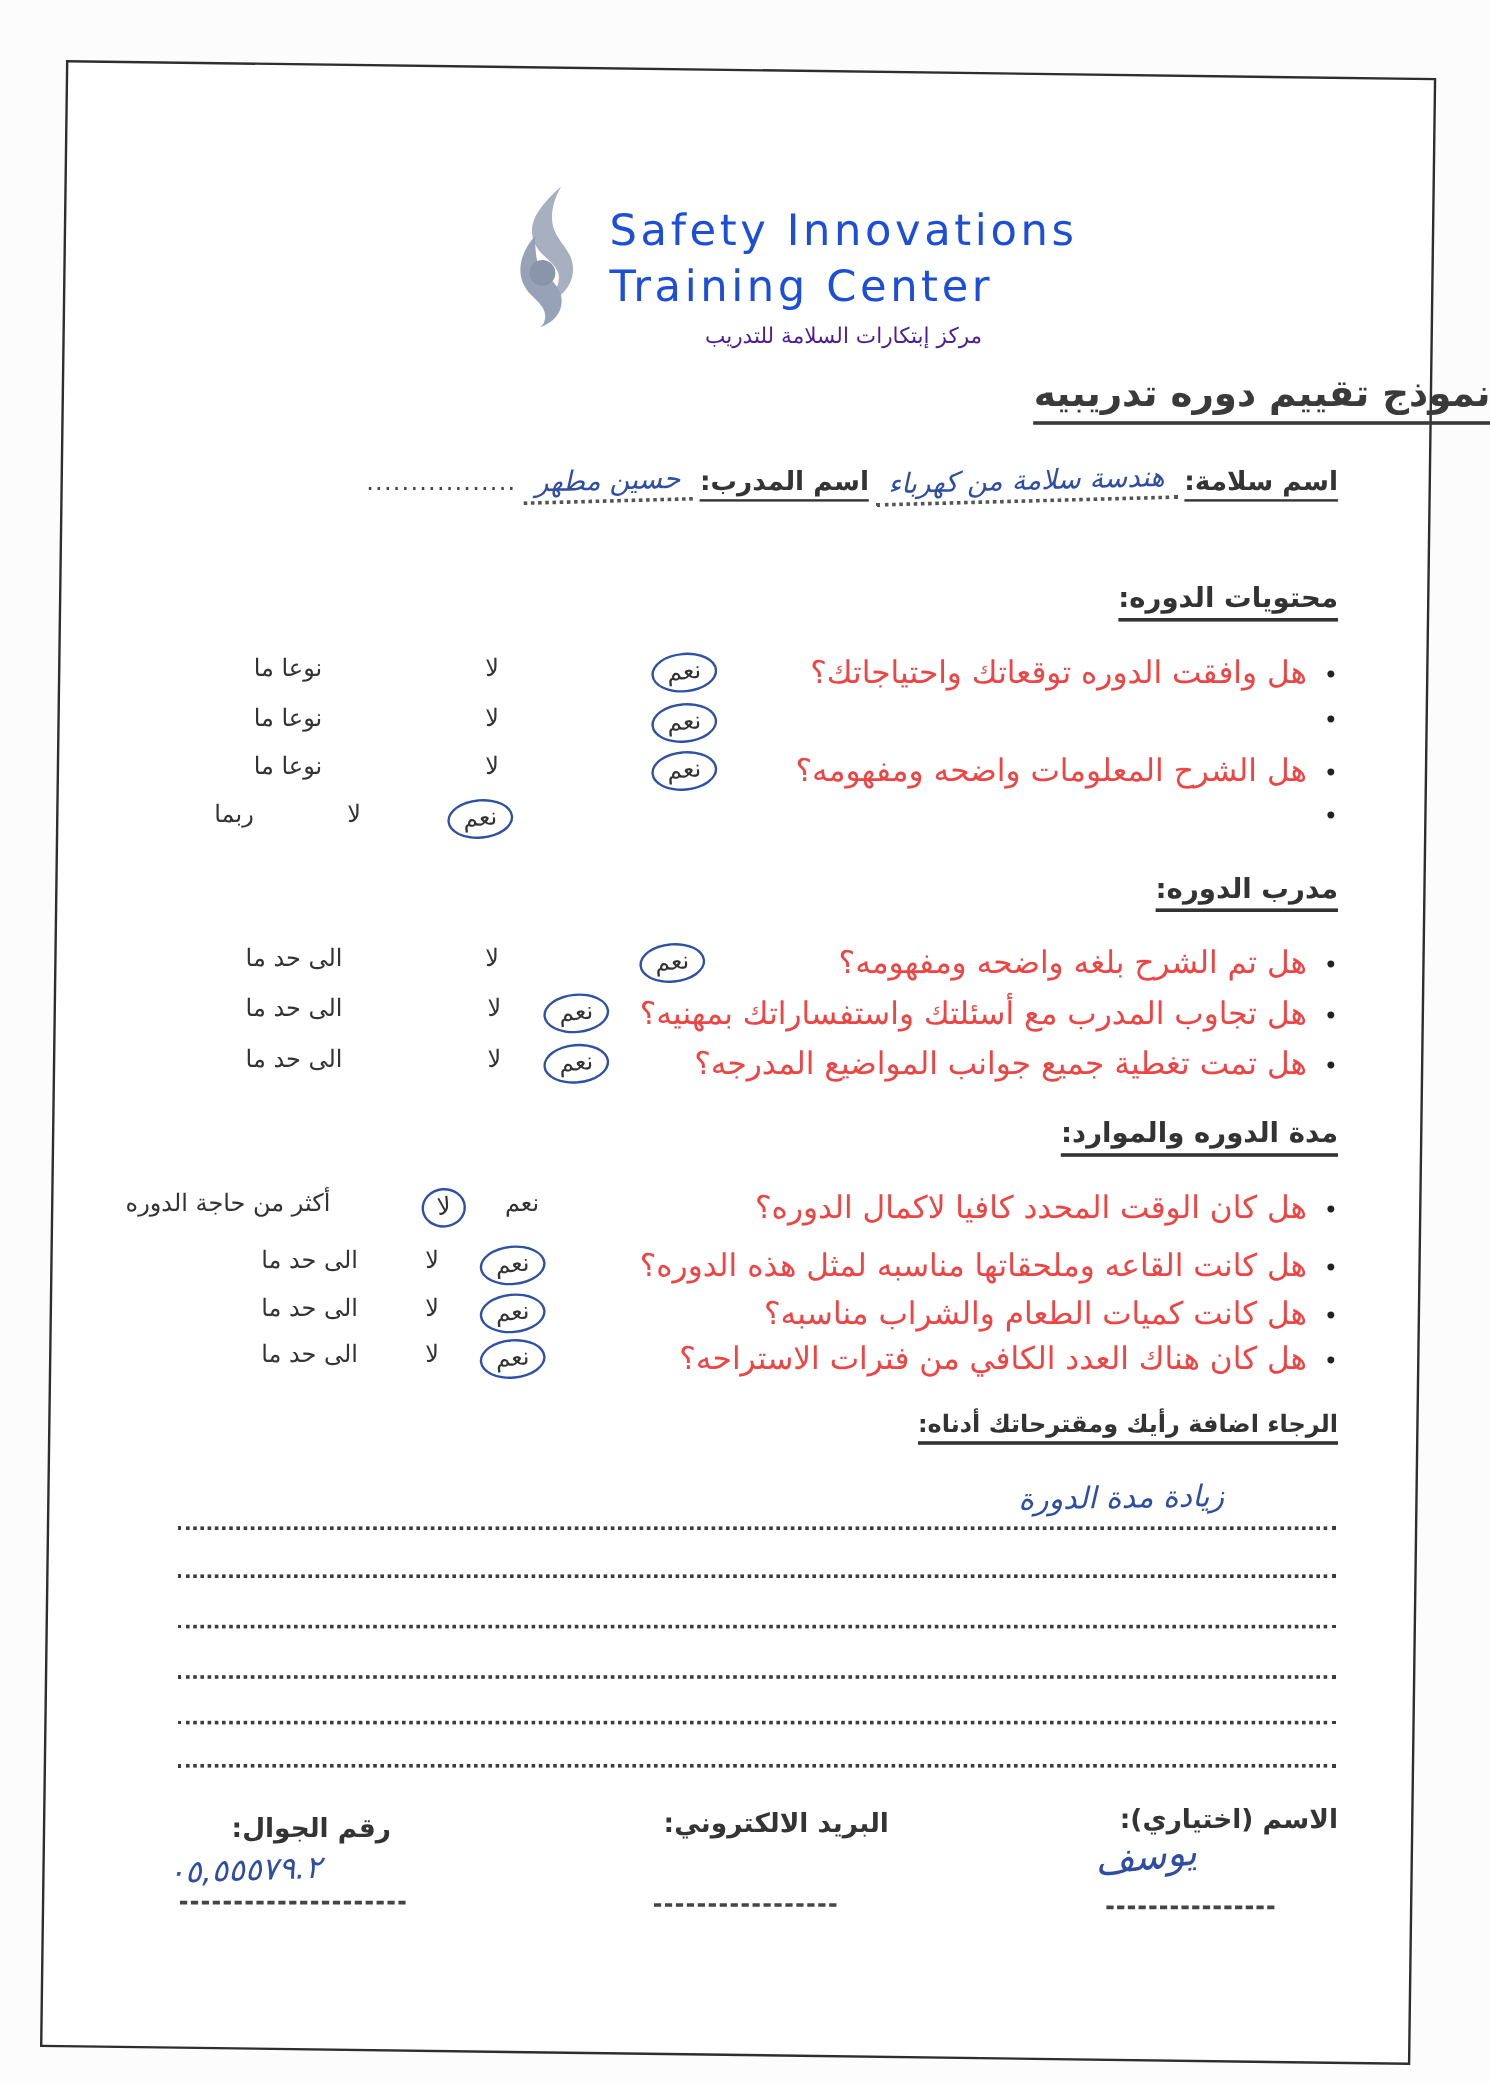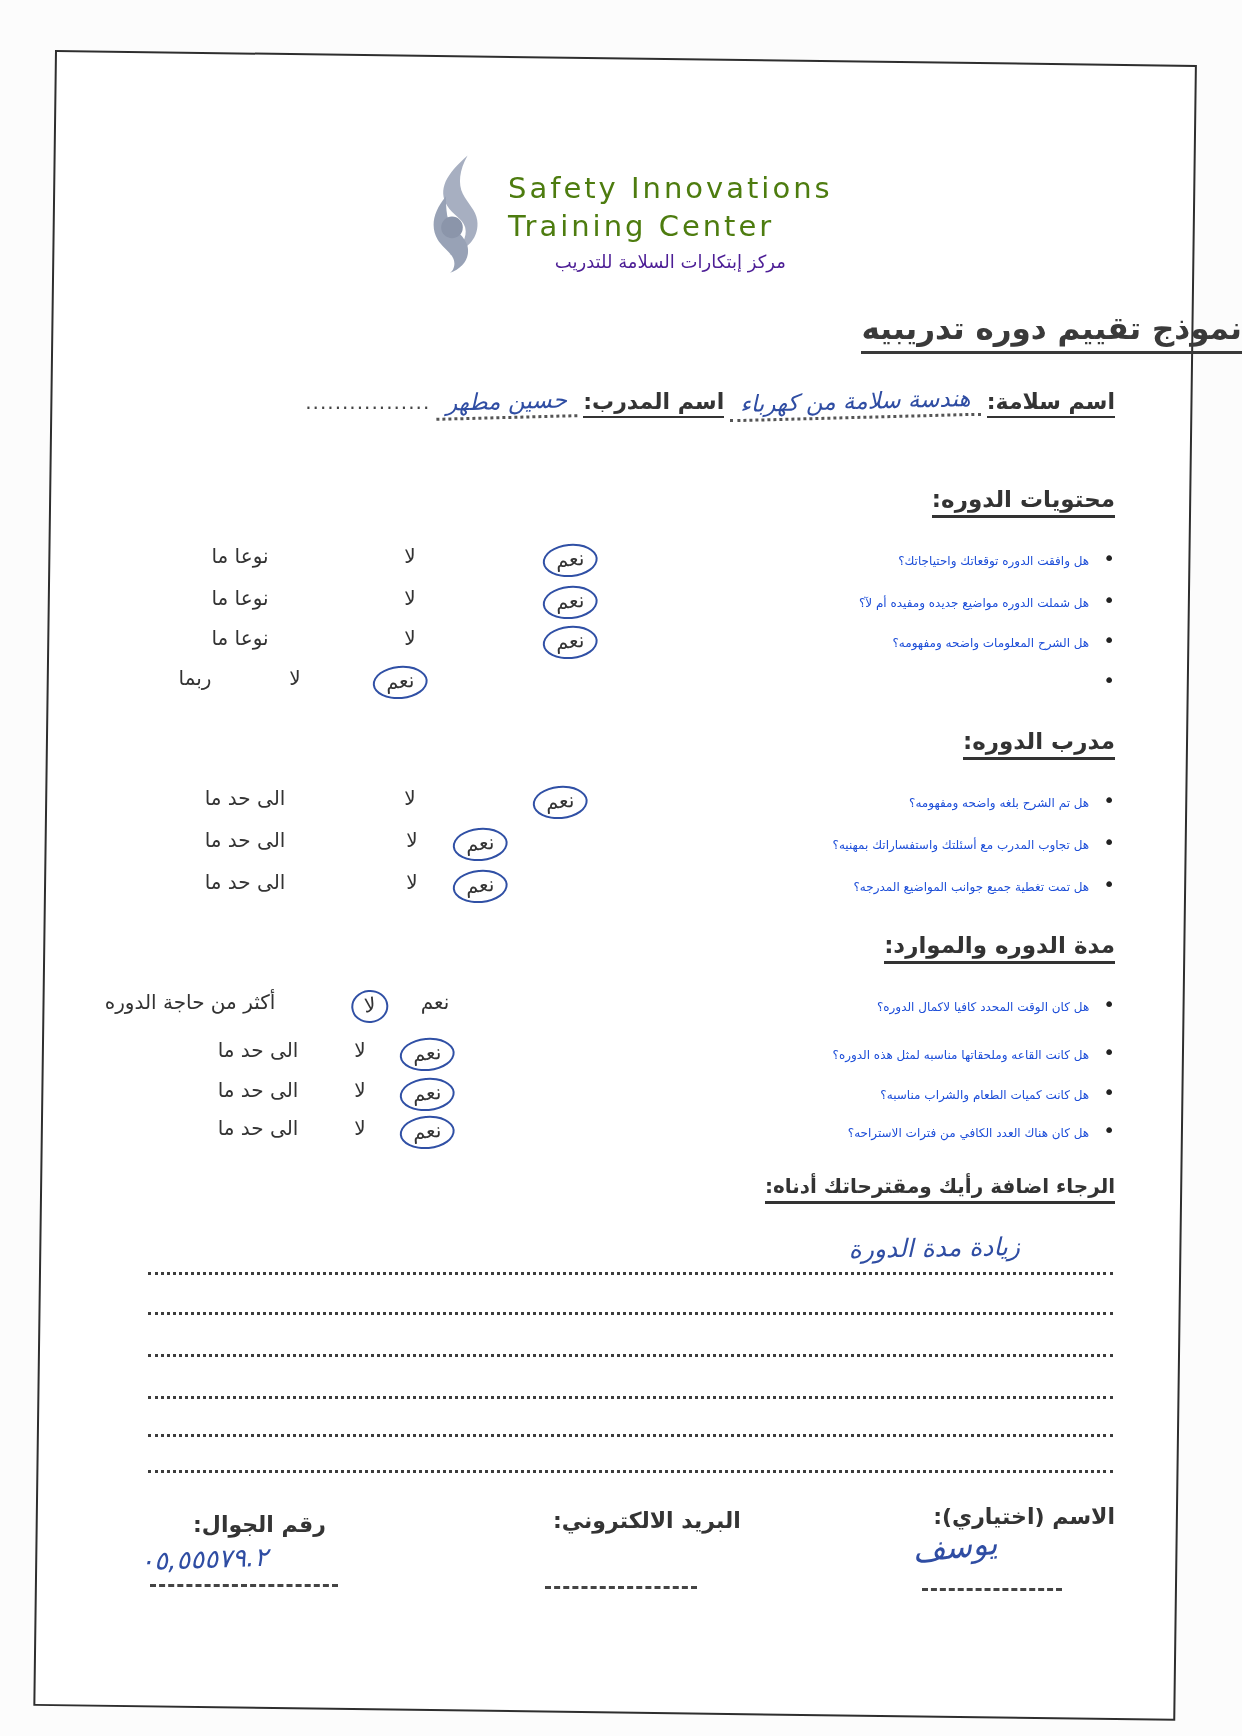--- a/index.html
+++ b/index.html
@@ -11,21 +11,21 @@
   
   .page-border {
     position:absolute; left:55px; top:50px; width:1138px; height:1652px;
     border:2px solid #2e2e2e; background:#ffffff;
     transform:rotate(0.75deg); transform-origin:0 0;
   }
   
   .logo { position:absolute; top:152px; left:422px; display:flex; align-items:flex-start; }
   .logo svg { width:72px; height:122px; }
   .logo-text { margin-left:14px; margin-top:18px; }
-  .logo-en { font-size:29px; letter-spacing:3px; color:#4d7c0f; line-height:1.3; }
+  .logo-en { font-size:36px; letter-spacing:3px; color:#1d4ed8; line-height:1.3; }
   .logo-ar { direction:rtl; text-align:center; font-size:18px; color:#4c1d95; margin-top:6px; }
   
   .doc-title { position:absolute; top:310px; left:0; width:100%; text-align:right; }
   .doc-title span {
     display:inline-block; margin-left:60px; font-size:31px; font-weight:bold;
     color:#3a3a3a; padding-bottom:5px; border-bottom:3px solid #3a3a3a;
   }
   
   .header-line {
     position:absolute; top:388px; right:127px; left:260px;
@@ -44,21 +44,21 @@
   
   .section-heading {
     position:absolute; right:127px; direction:rtl;
     font-size:23px; font-weight:bold; color:#333;
     border-bottom:3px solid #333; padding-bottom:3px;
   }
   .h-s0 { top:486px; } .h-s1 { top:728px; } .h-s2 { top:932px;margin-left:24px; }
   .h-comments { top:1174px; font-size:20px; }
   .q-row { position:absolute; right:127px; left:130px; height:36px; direction:rtl; }
   .q-row .bullet::before { content:"•"; font-size:20px; color:#222; margin-left:14px; }
-  .q-text { font-size:12px; color:#1d4ed8; }
+  .q-text { font-size:26px; color:#ef4444; }
   .opt {
     position:absolute; top:-2px; font-size:20px; color:#333;
     transform:translateX(-50%); white-space:nowrap;
   }
   .circ {
     border:2.5px solid #3050a5; border-radius:50%;
     padding:1px 11px 4px; transform:translateX(-50%) rotate(-5deg);
   }
   
   .r-s0q0{top:546px}.r-s0q1{top:588px}.r-s0q2{top:628px}.r-s0q3{top:668px}
@@ -125,21 +125,21 @@
 
 <div class="section-heading h-s0">محتويات الدوره:</div>
 
 <div class="q-row v1 r-s0q0">
   <span class="bullet"></span><span class="q-text">هل وافقت الدوره توقعاتك واحتياجاتك؟</span>
   <span class="opt o0 circ">نعم</span>
   <span class="opt o1">لا</span>
   <span class="opt o2">نوعا ما</span>
 </div>
 <div class="q-row v1 r-s0q1">
-  <span class="bullet"></span><span class="q-text">هل شملت الدوره مواضيع جديده ومفيده أم لآ؟</span>
+  <span class="bullet"></span>
   <span class="opt o0 circ">نعم</span>
   <span class="opt o1">لا</span>
   <span class="opt o2">نوعا ما</span>
 </div>
 <div class="q-row v1 r-s0q2">
   <span class="bullet"></span><span class="q-text">هل الشرح المعلومات واضحه ومفهومه؟</span>
   <span class="opt o0 circ">نعم</span>
   <span class="opt o1">لا</span>
   <span class="opt o2">نوعا ما</span>
 </div>

